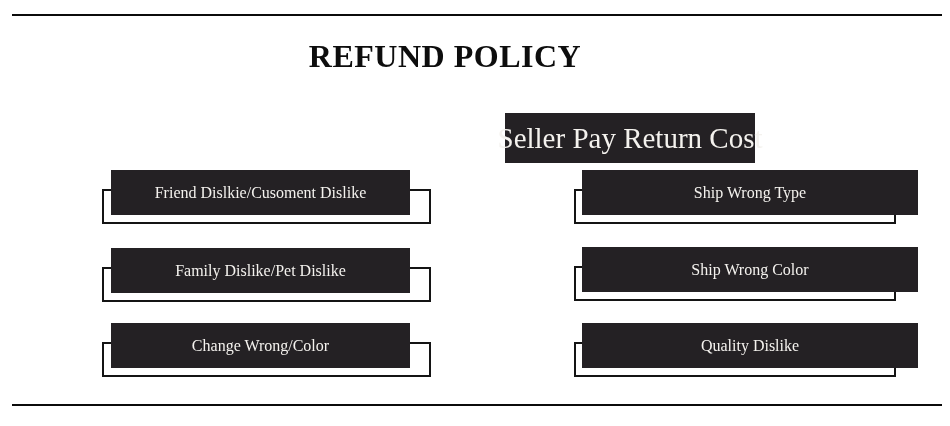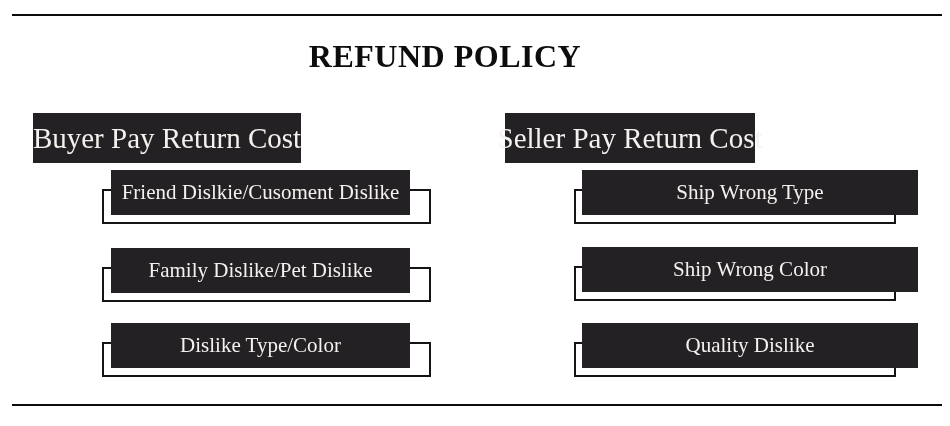--- a/index.html
+++ b/index.html
@@ -54,21 +54,21 @@
     height: 35px;
     border: 2px solid #141414;
     background: #ffffff;
   }
   .item-dark {
     position: absolute;
     top: 0;
     height: 45px;
     background: #242124;
     color: #f4f2ee;
-    font-size: 21px;
+    font-size: 16px;
     display: flex;
     align-items: center;
     justify-content: center;
     white-space: nowrap;
   }
   
   .col-left .item-frame { left: 0; width: 329px; }
   .col-left .item-dark  { left: 9px; width: 299px; }
   .item-l0 { left: 102px; top: 170px; }
   .item-l1 { left: 102px; top: 248px; }
@@ -82,35 +82,34 @@
 </style>
 </head>
 <body>
 
 <div class="canvas">
 
   <div class="rule rule-top"></div>
 
   <div class="title">REFUND POLICY</div>
 
-  <div class="header-box header-left">Buyer Pay Return Cost</div>
 
   <div class="item col-left item-l0">
     <div class="item-frame"></div>
     <div class="item-dark">Friend Dislkie/Cusoment Dislike</div>
   </div>
 
   <div class="item col-left item-l1">
     <div class="item-frame"></div>
     <div class="item-dark">Family Dislike/Pet Dislike</div>
   </div>
 
   <div class="item col-left item-l2">
     <div class="item-frame"></div>
-    <div class="item-dark">Dislike Type/Color</div>
+    <div class="item-dark">Change Wrong/Color</div>
   </div>
 
   <div class="header-box header-right">Seller Pay Return Cost</div>
 
   <div class="item col-right item-r0">
     <div class="item-frame"></div>
     <div class="item-dark">Ship Wrong Type</div>
   </div>
 
   <div class="item col-right item-r1">

